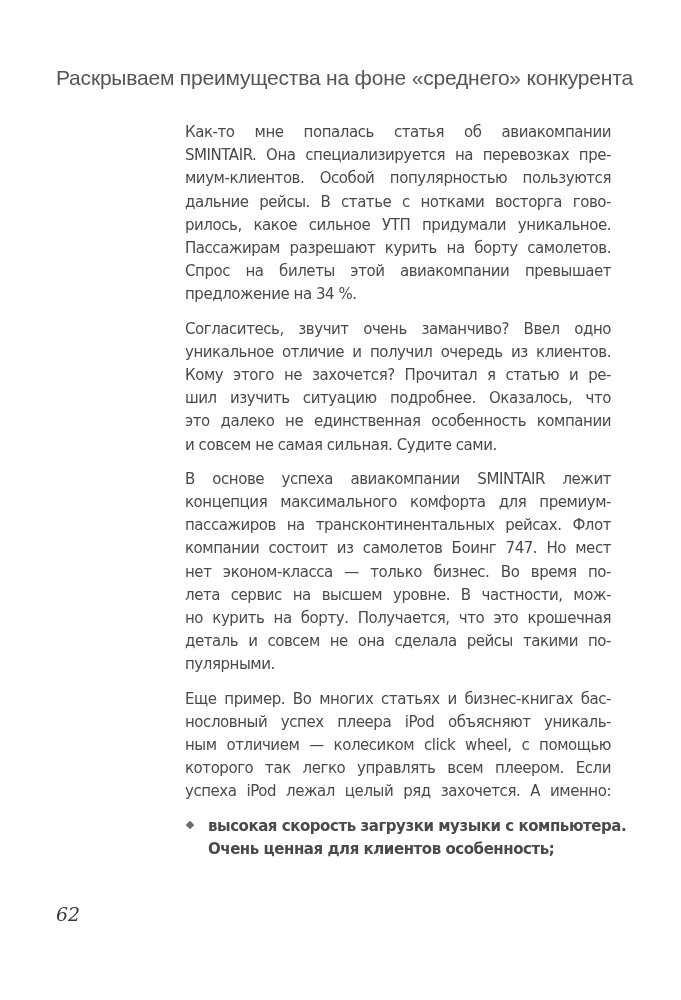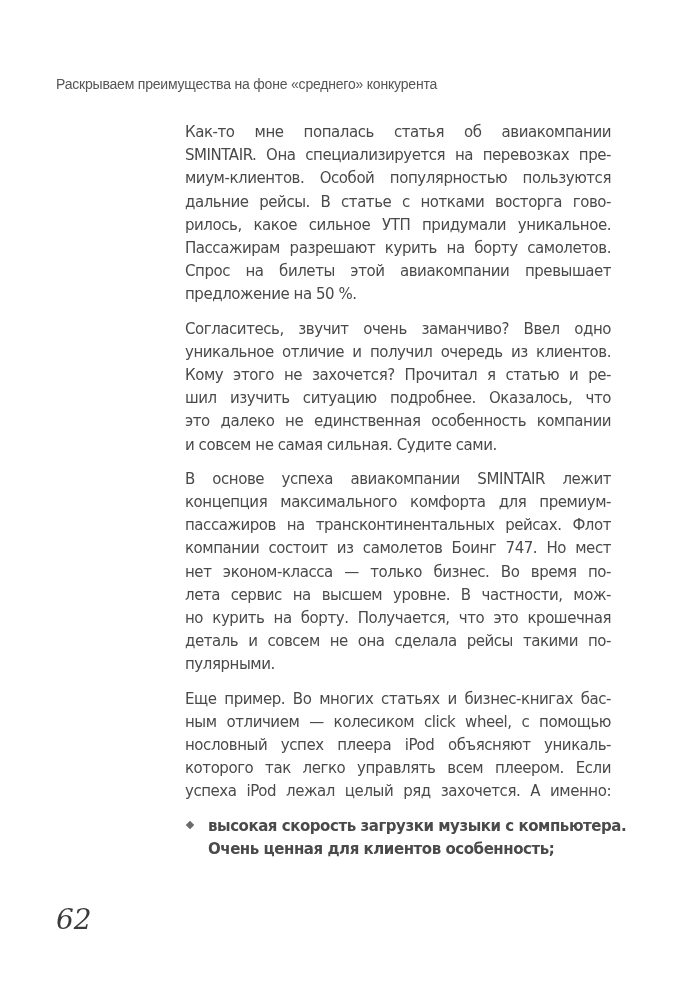--- a/index.html
+++ b/index.html
@@ -11,23 +11,23 @@
       width: 681px;
       height: 1000px;
       position: relative;
       overflow: hidden;
       font-family: "DejaVu Sans", sans-serif;
       color: #4a4a4a;
     }
     .running-head {
       position: absolute;
       left: 56px;
-      top: 76px;
+      top: 66px;
       font-family: "Liberation Sans", sans-serif;
-      font-size: 14px;
+      font-size: 21px;
       color: #555555;
       letter-spacing: -0.2px;
       white-space: nowrap;
     }
     .content {
       position: absolute;
       left: 185px;
       top: 121px;
       width: 426px;
       font-family: "DejaVu Sans", sans-serif;
@@ -79,39 +79,39 @@
       height: 6px;
       background: #6a6a6a;
       transform: rotate(45deg);
     }
     .page-number {
       position: absolute;
       left: 56px;
       top: 903px;
       font-family: "DejaVu Serif", serif;
       font-style: italic;
-      font-size: 28px;
+      font-size: 19px;
       color: #3a3a3a;
     }
   </style>
 </head>
 <body>
 
 <div class="running-head">Раскрываем преимущества на фоне «среднего» конкурента</div>
 
 <div class="content">
   <p class="para">
     <span class="line">Как-то мне попалась статья об авиакомпании</span>
     <span class="line">SMINTAIR. Она специализируется на перевозках пре-</span>
     <span class="line">миум-клиентов. Особой популярностью пользуются</span>
     <span class="line">дальние рейсы. В статье с нотками восторга гово-</span>
     <span class="line">рилось, какое сильное УТП придумали уникальное.</span>
     <span class="line">Пассажирам разрешают курить на борту самолетов.</span>
     <span class="line">Спрос на билеты этой авиакомпании превышает</span>
-    <span class="line last">предложение на 50 %.</span>
+    <span class="line last">предложение на 34 %.</span>
   </p>
 
   <p class="para">
     <span class="line">Согласитесь, звучит очень заманчиво? Ввел одно</span>
     <span class="line">уникальное отличие и получил очередь из клиентов.</span>
     <span class="line">Кому этого не захочется? Прочитал я статью и ре-</span>
     <span class="line">шил изучить ситуацию подробнее. Оказалось, что</span>
     <span class="line">это далеко не единственная особенность компании</span>
     <span class="line last">и совсем не самая сильная. Судите сами.</span>
   </p>
@@ -123,22 +123,22 @@
     <span class="line">компании состоит из самолетов Боинг 747. Но мест</span>
     <span class="line">нет эконом-класса — только бизнес. Во время по-</span>
     <span class="line">лета сервис на высшем уровне. В частности, мож-</span>
     <span class="line">но курить на борту. Получается, что это крошечная</span>
     <span class="line">деталь и совсем не она сделала рейсы такими по-</span>
     <span class="line last">пулярными.</span>
   </p>
 
   <p class="para">
     <span class="line">Еще пример. Во многих статьях и бизнес-книгах бас-</span>
+    <span class="line">нословный успех плеера iPod объясняют уникаль-</span>
     <span class="line">ным отличием — колесиком click wheel, с помощью</span>
-    <span class="line">нословный успех плеера iPod объясняют уникаль-</span>
     <span class="line">которого так легко управлять всем плеером. Если</span>
     <span class="line">успеха iPod лежал целый ряд захочется. А именно:</span>
   </p>
 
   <ul class="bullets">
     <li class="bullet-item">
       <span class="bullet-icon"></span>
       <span class="line">высокая скорость загрузки музыки с компьютера.</span>
       <span class="line last">Очень ценная для клиентов особенность;</span>
     </li>

